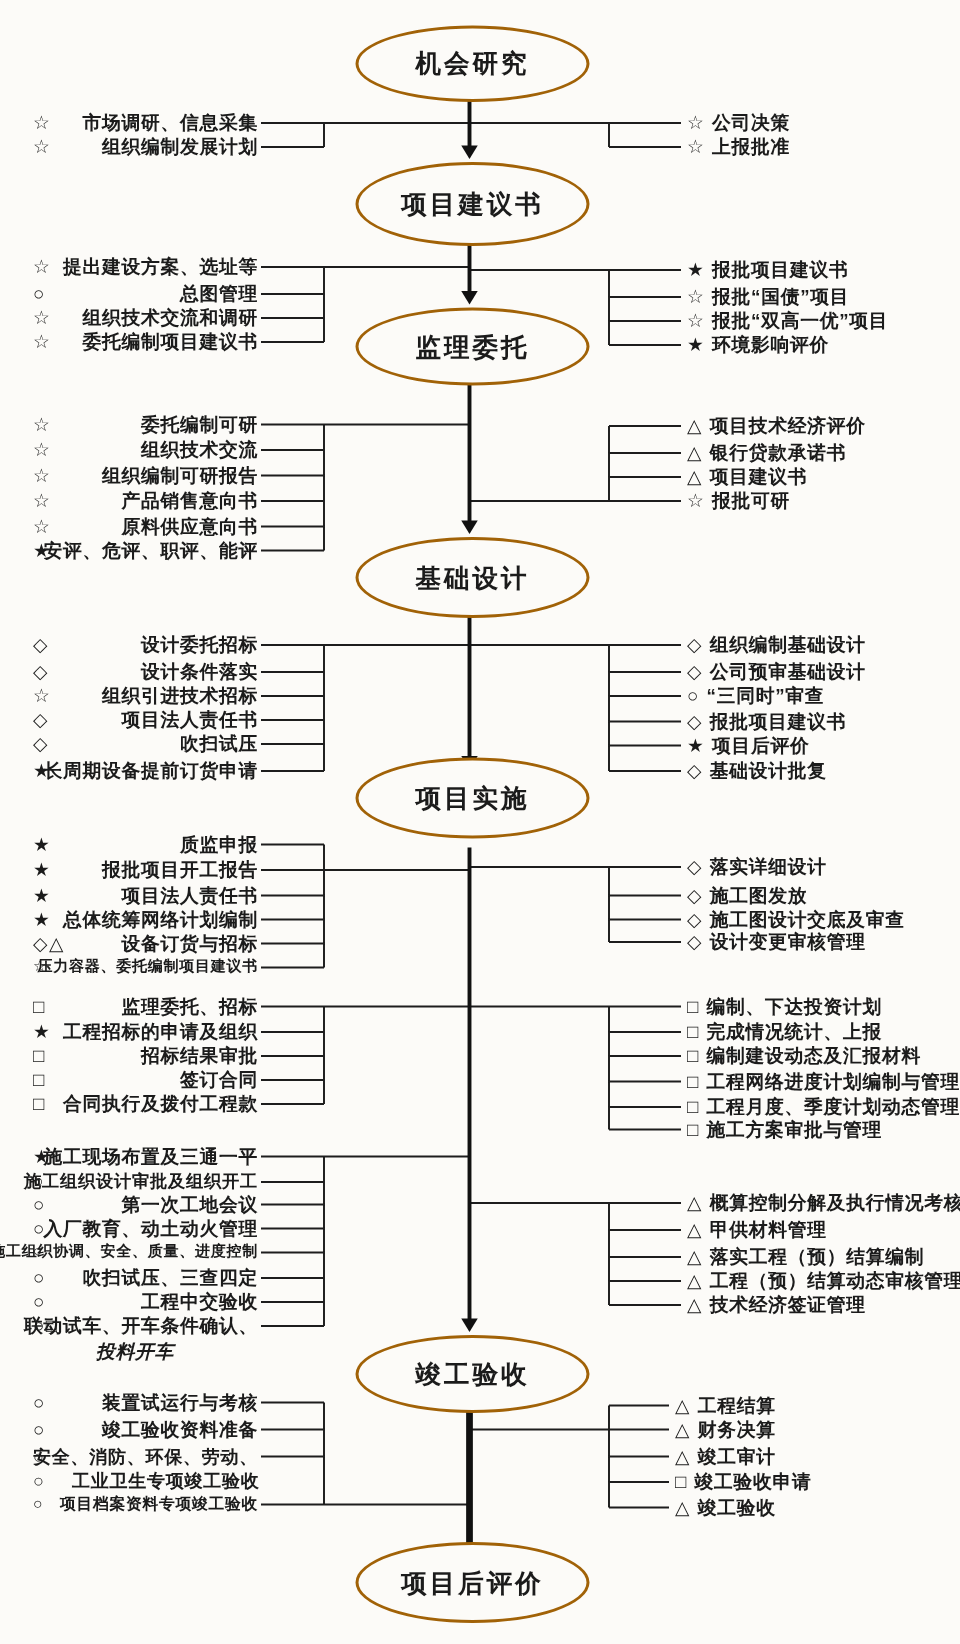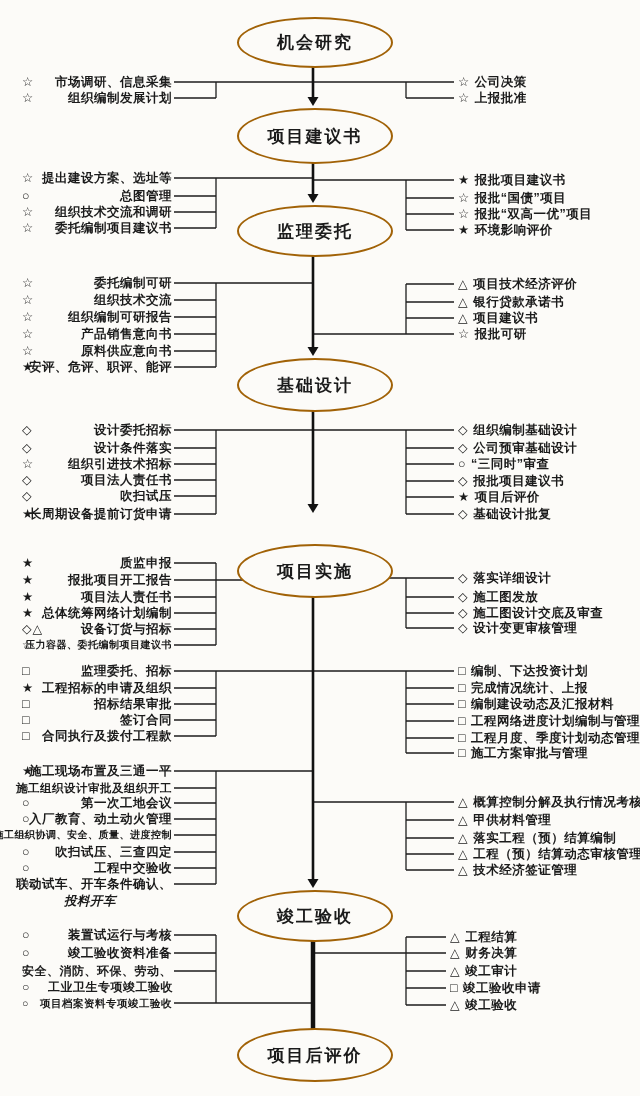--- a/index.html
+++ b/index.html
@@ -46,21 +46,21 @@
       </div>
       <div class="node" style="left: 237px; top: 108px; width: 152px; height: 52px;">
         <span>项目建议书</span>
       </div>
       <div class="node" style="left: 237px; top: 205px; width: 152px; height: 48px;">
         <span>监理委托</span>
       </div>
       <div class="node" style="left: 237px; top: 358px; width: 152px; height: 50px;">
         <span>基础设计</span>
       </div>
-      <div class="node" style="left: 237px; top: 544px; width: 152px; height: 50px; text-align: center;">
+      <div class="node" style="left: 237px; top: 505px; width: 152px; height: 50px; text-align: center;">
         <span>项目实施</span>
       </div>
       <div class="node" style="left: 237px; top: 890px; width: 152px; height: 48px;">
         <span>竣工验收</span>
       </div>
       <div class="node" style="left: 237px; top: 1028px; width: 152px; height: 50px;">
         <span>项目后评价</span>
       </div>
     </div>
   <div id="items">

